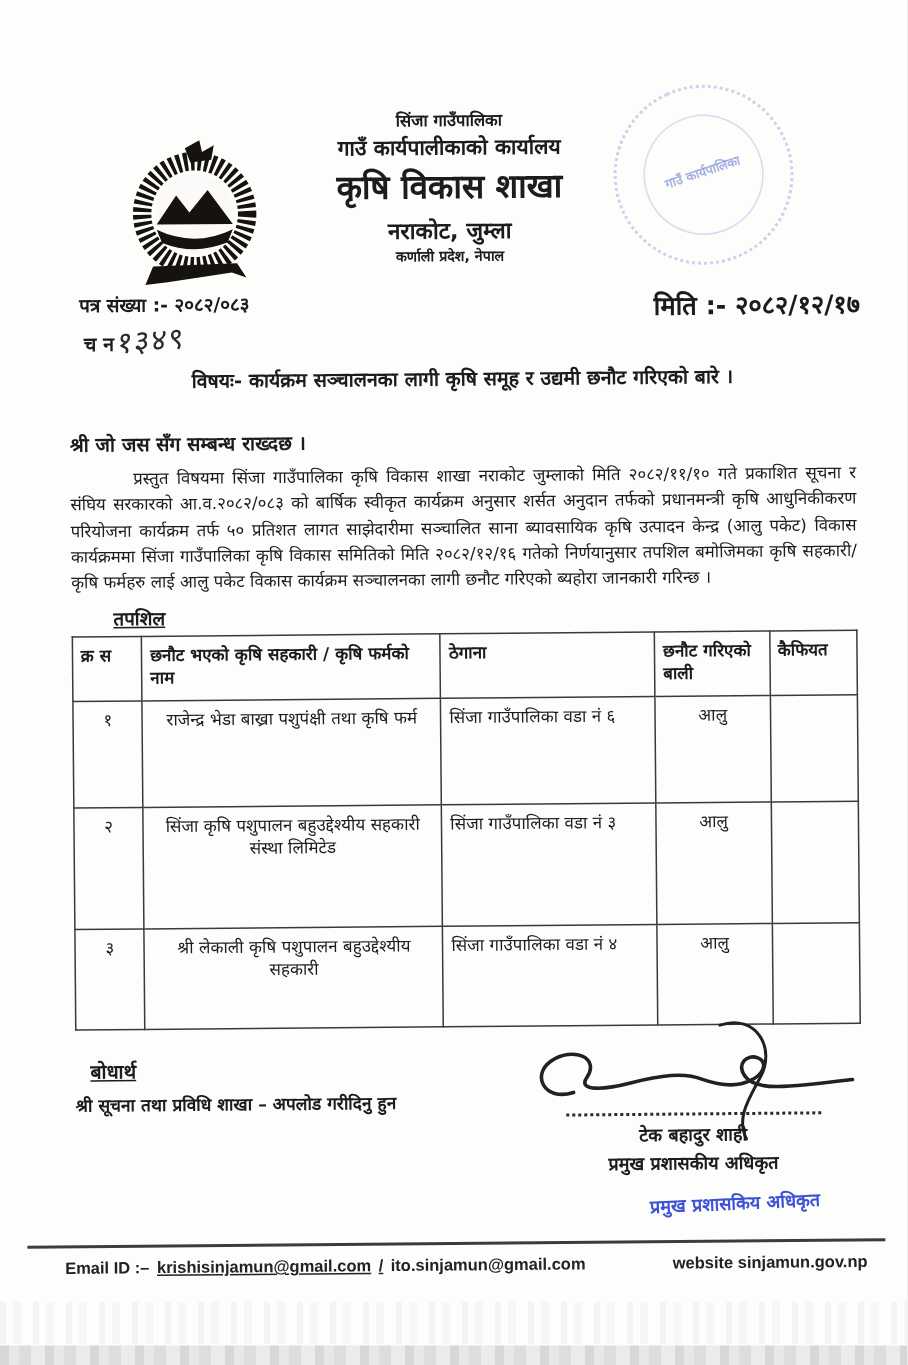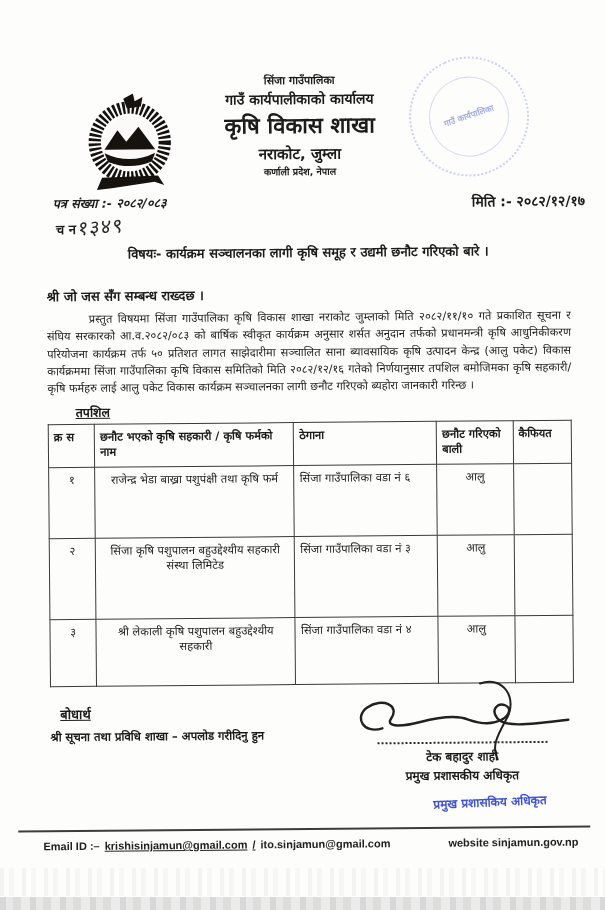--- a/index.html
+++ b/index.html
@@ -29,27 +29,27 @@
   .round-stamp .inner-ring{
     width:78px; height:78px; border:1.5px solid rgba(80,100,200,.22); border-radius:50%;
     display:flex; align-items:center; justify-content:center; text-align:center;
   }
   .round-stamp .stamp-arc-text{
     font-size:8.5px; color:rgba(80,100,200,.5); font-weight:bold; line-height:1.3;
     transform:rotate(6deg);
   }
 
   
-  .patra{position:absolute; left:55px; top:193px; font-size:12.5px; font-weight:bold;font-style:italic;}
+  .patra{position:absolute; left:55px; top:193px; font-size:12.5px; font-weight:bold;}
   .chalani{position:absolute; left:58px; top:211px; font-size:13px; font-weight:bold;}
   .chalani-hand{
     display:inline-block; font-size:20px; font-weight:normal; letter-spacing:1px;
     transform:rotate(-4deg) skewX(-8deg); color:#2c2a28; margin-left:2px;
   }
-  .miti{position:absolute; left:438px; top:193px; font-size:14px; font-weight:bold;margin-left:36px;}
+  .miti{position:absolute; left:438px; top:193px; font-size:17px; font-weight:bold;}
 
   
   .flow{position:absolute; left:48px; right:33px; top:243px;}
   .subject{text-align:center; font-size:13px; font-weight:bold; margin-bottom:24px;}
   .salutation{font-size:13px; font-weight:bold; margin-bottom:6px;}
   .body-par{
     font-size:11.2px; line-height:1.55; text-align:justify; text-indent:42px;
     margin:0 0 6px 0;
   }
   .tapasil{font-size:12.5px; font-weight:bold; text-decoration:underline; margin:2px 0 3px 28px;}

